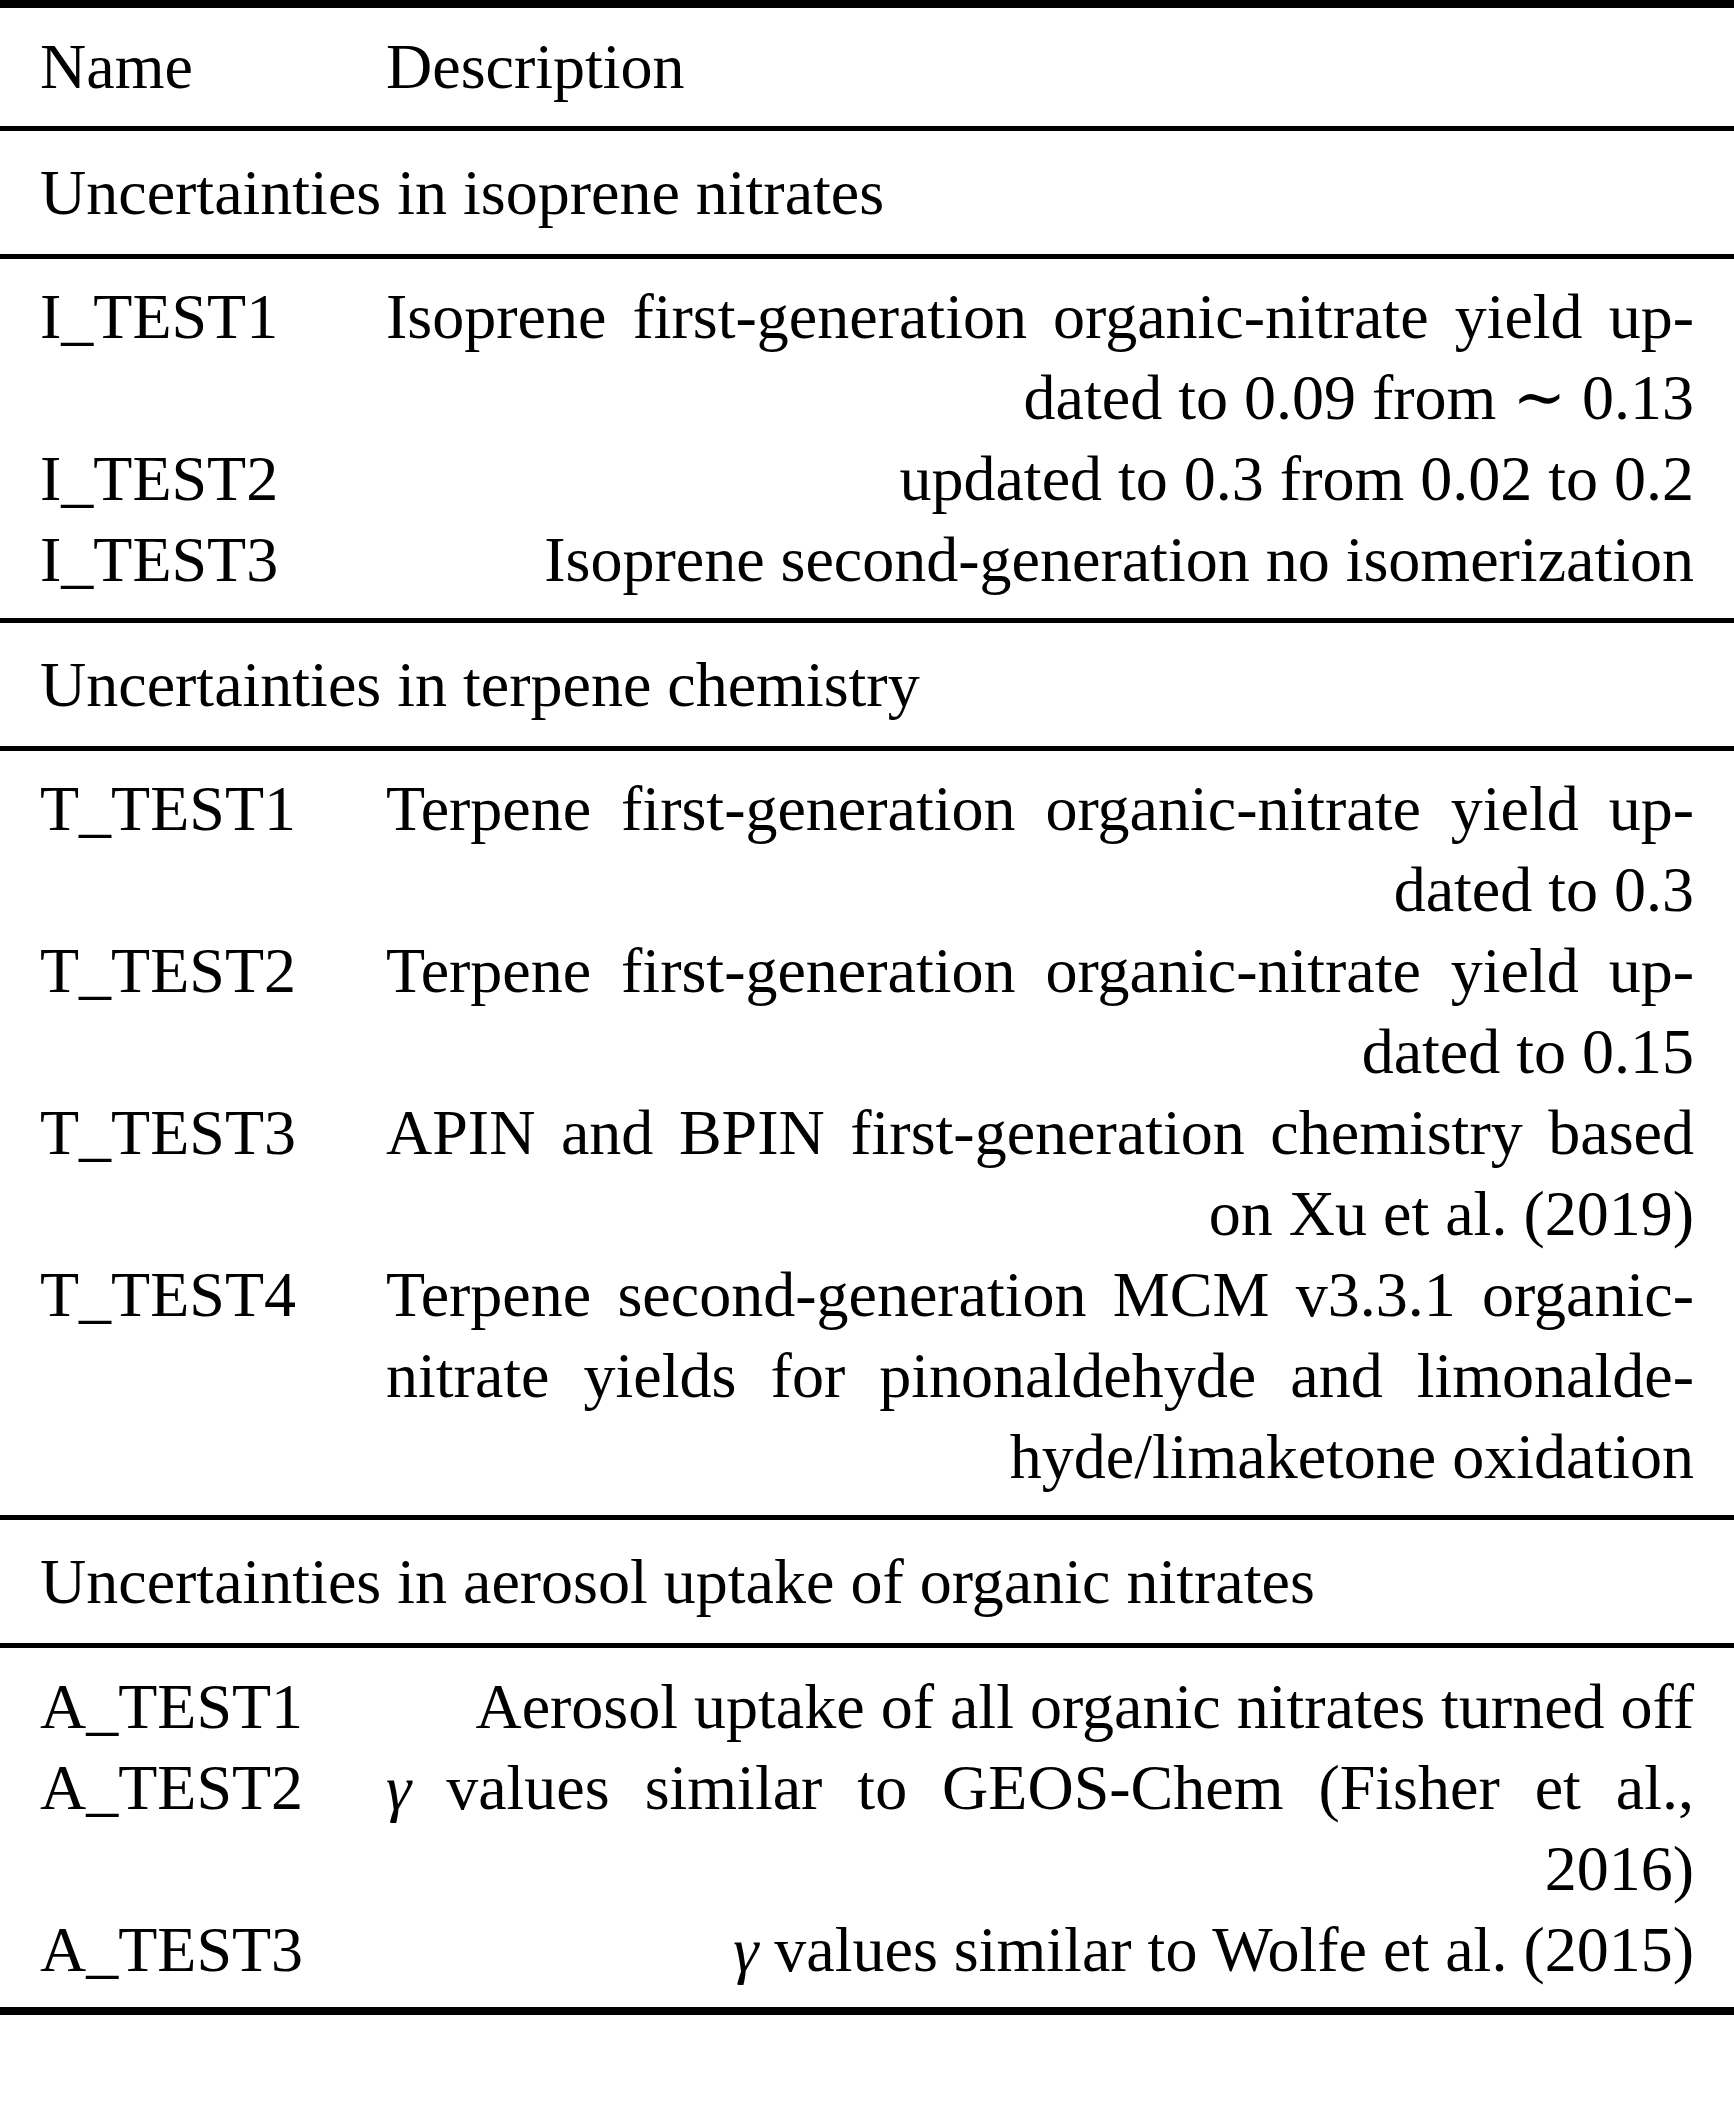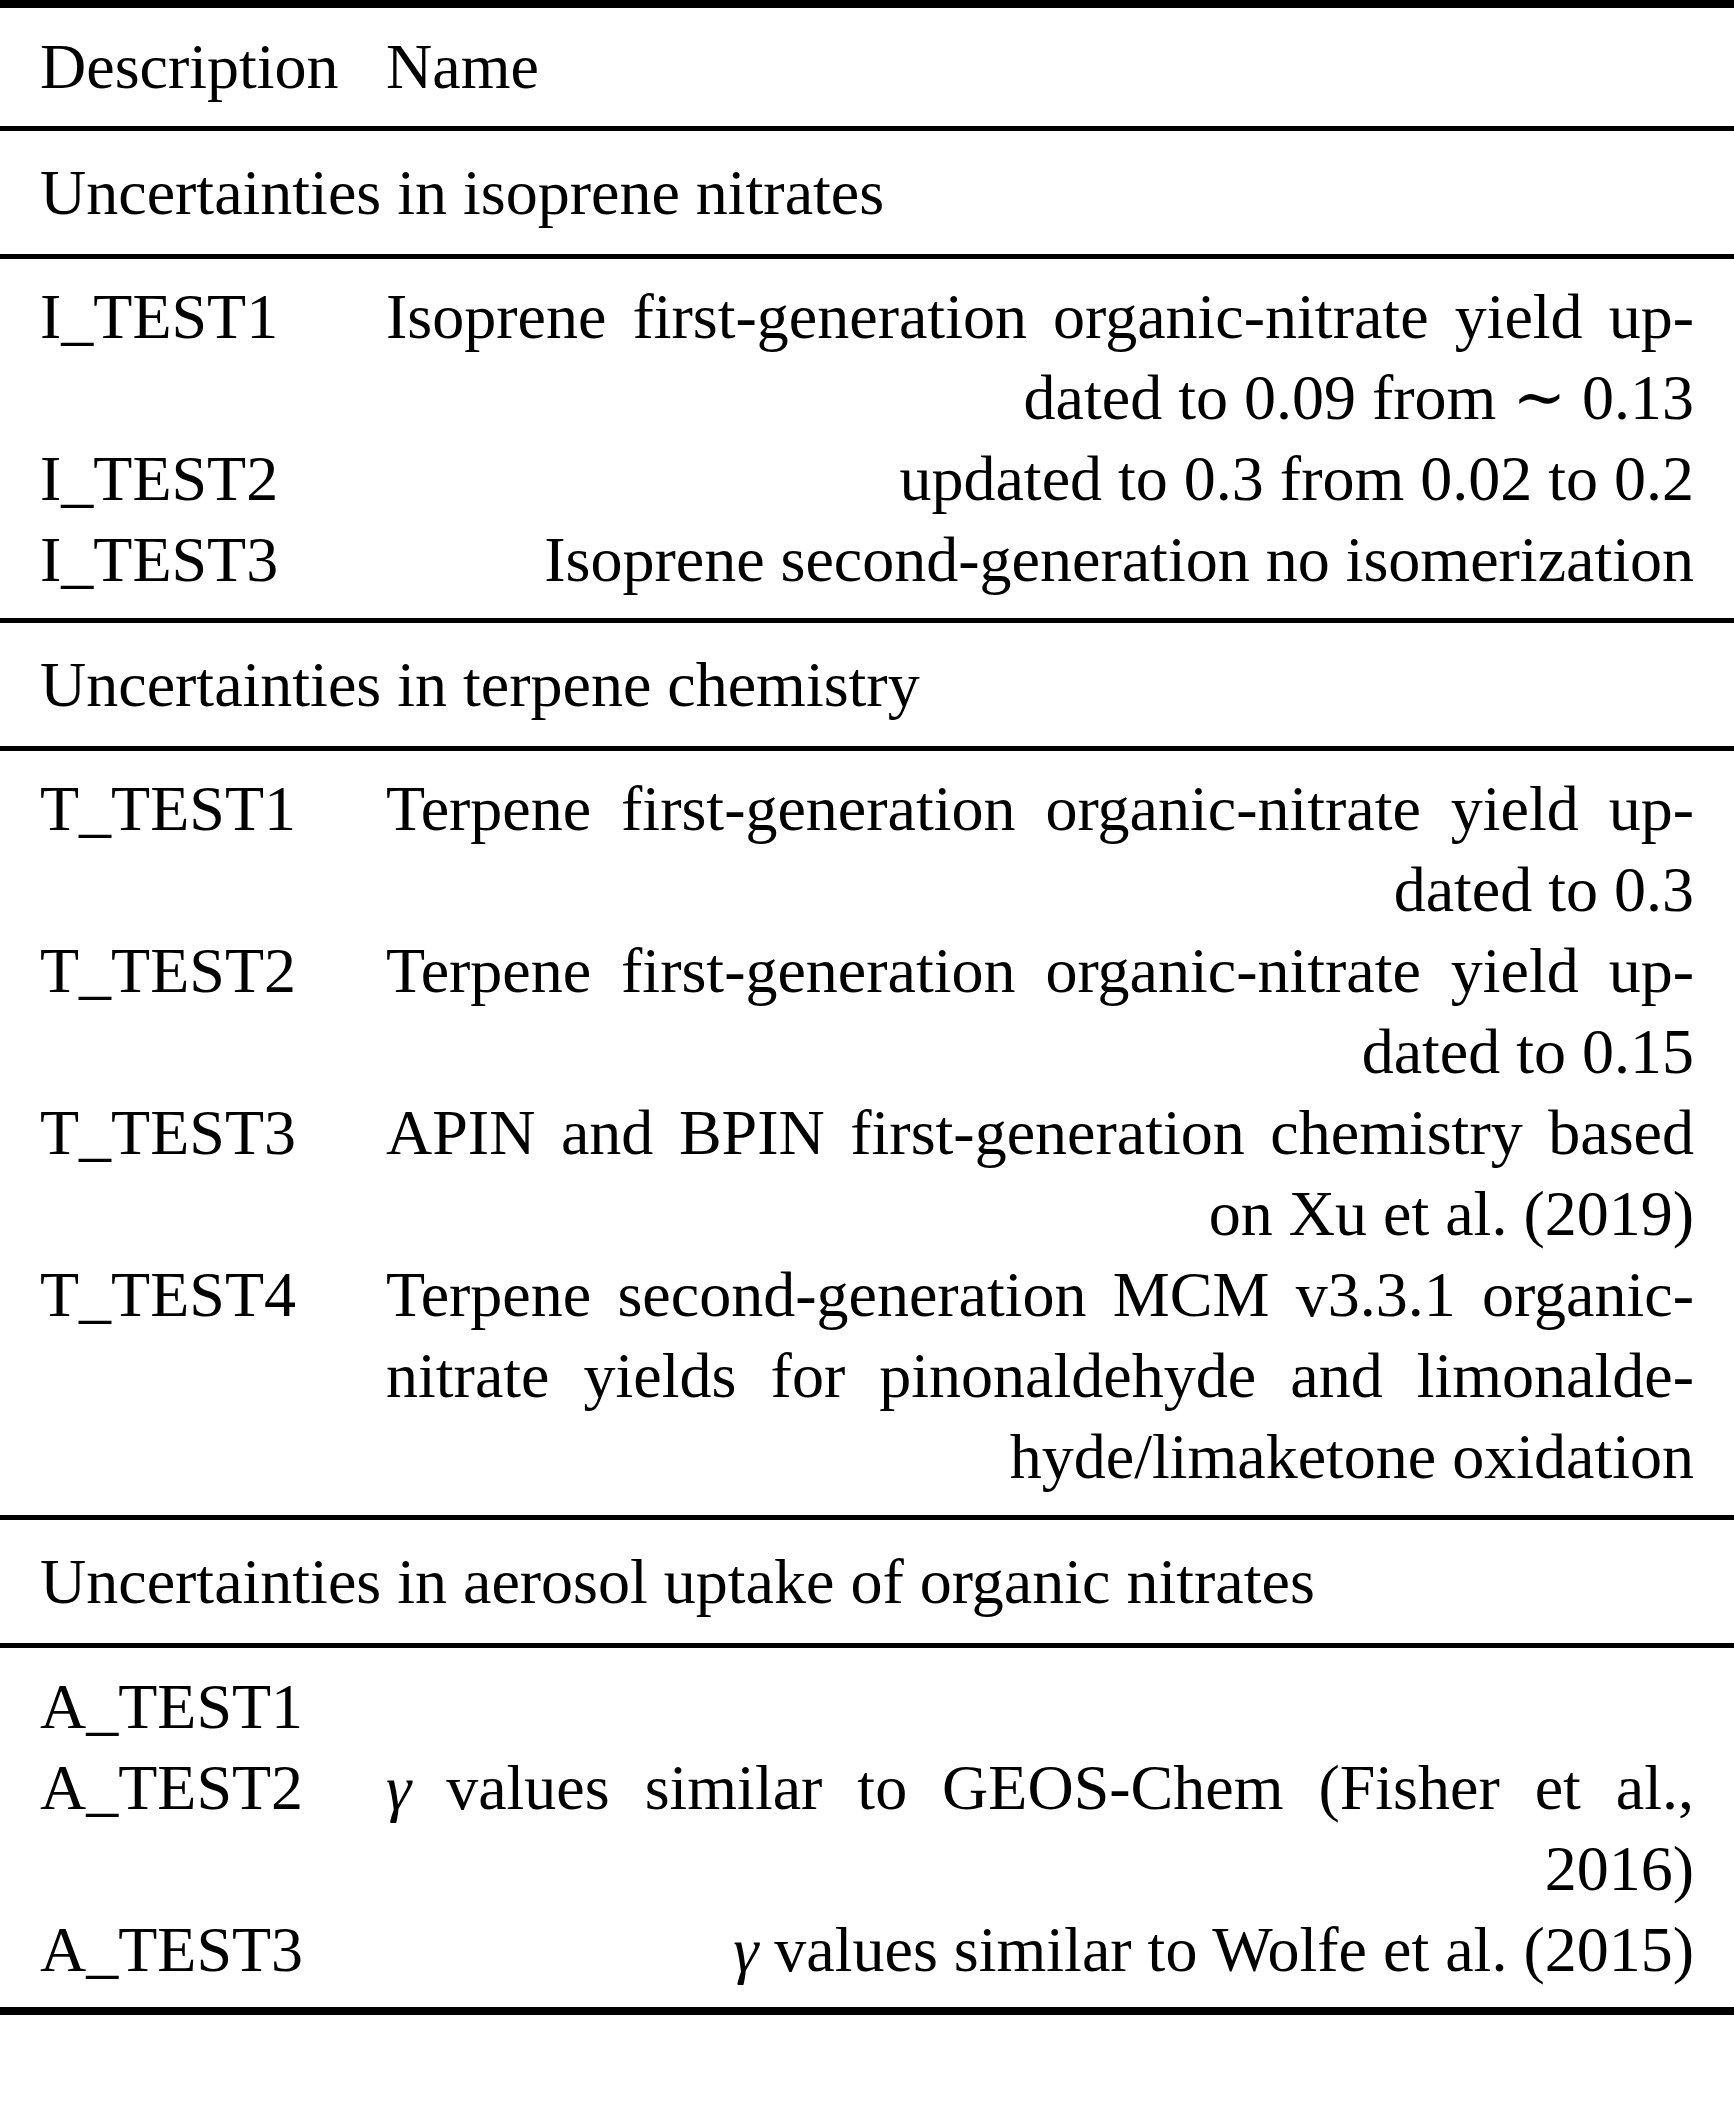--- a/index.html
+++ b/index.html
@@ -46,22 +46,22 @@
   .gamma { font-style: italic; }
 </style>
 </head>
 <body>
 
 <div class="page">
 
   <div class="rule thick"></div>
 
   <div class="header-row">
+    <div class="cell name-cell">Name</div>
     <div class="cell desc-cell">Description</div>
-    <div class="cell name-cell">Name</div>
   </div>
 
   <div class="rule thin"></div>
 
   <div id="sections">
   <div class="section-header-row">
     <div class="section-header">Uncertainties in isoprene nitrates</div>
   </div>
   <div class="rule thin"></div>
   <div class="rows-group">
@@ -127,20 +127,23 @@
   </div>
 </div>
 <div class="rule thin"></div>
   <div class="section-header-row">
     <div class="section-header">Uncertainties in aerosol uptake of organic nitrates</div>
   </div>
   <div class="rule thin"></div>
   <div class="rows-group">
   <div class="row">
     <div class="cell name-cell">A_TEST1</div>
+    <div class="cell desc-cell">
+            <div class="desc-line">Aerosol uptake of all organic nitrates turned off</div>
+          </div>
   </div>
 
   <div class="row">
     <div class="cell name-cell">A_TEST2</div>
     <div class="cell desc-cell">
             <div class="desc-line"><span class="gamma">γ</span> values similar to GEOS-Chem (Fisher et al.,</div>
             <div class="desc-line">2016)</div>
           </div>
   </div>
 

